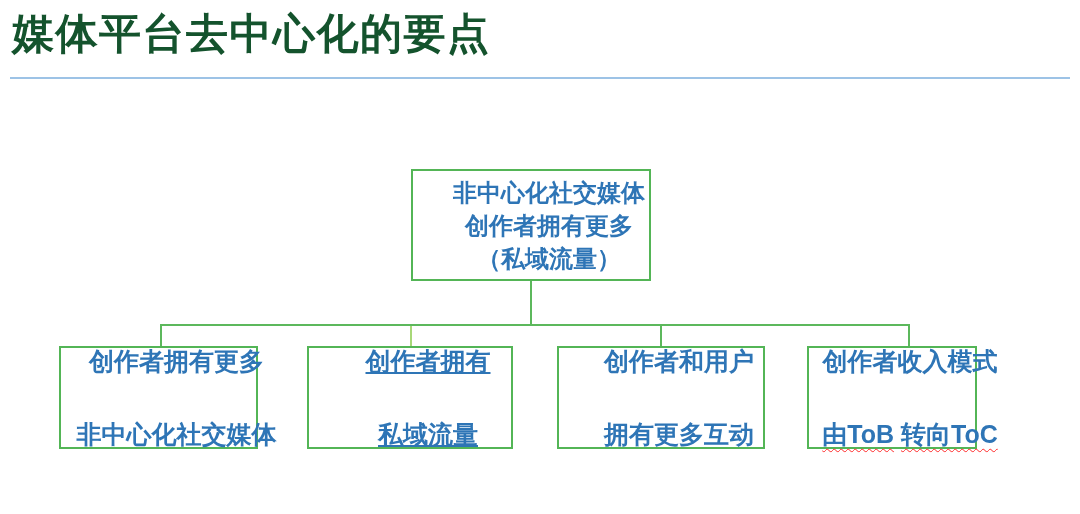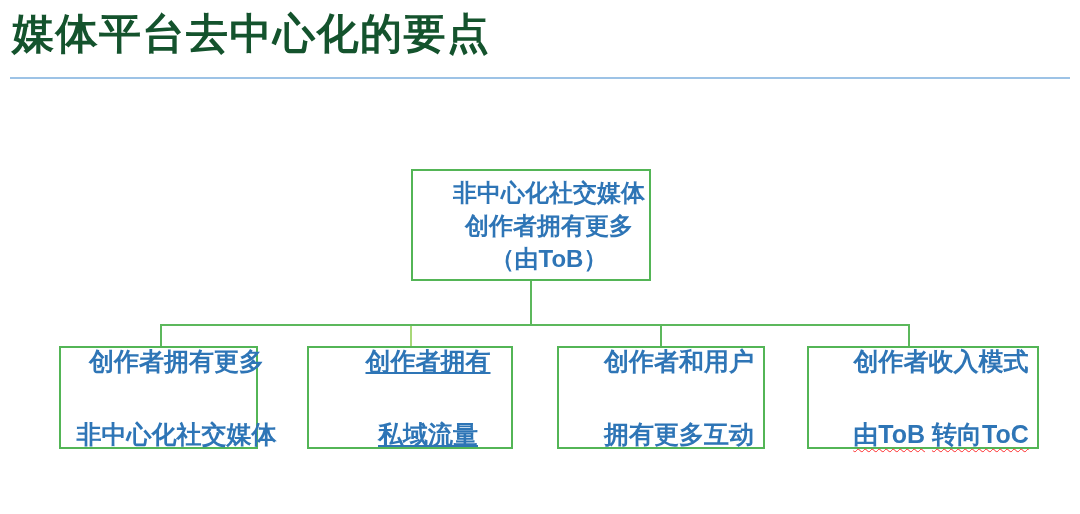--- a/index.html
+++ b/index.html
@@ -58,21 +58,21 @@
   .child-node {
     top: 346px;
     height: 103px;
     font-size: 25px;
     line-height: 39px;
     gap: 34px;
   }
   .child-1 { left: 59px;  width: 199px; }
   .child-2 { left: 307px; width: 206px; text-decoration: underline; }
   .child-3 { left: 557px; width: 208px; }
-  .child-4 { left: 807px; width: 232px; }
+  .child-4 { left: 807px; width: 170px; }
   .connector {
     position: absolute;
     background: #5cb85c;
   }
   .conn-root-drop { left: 530px; top: 281px; width: 2px; height: 45px; }
   .conn-h-main    { left: 160px; top: 324px; width: 750px; height: 2px; }
   .conn-drop      { top: 326px; width: 2px; height: 20px; }
   .conn-drop-1    { left: 160px; }
   .conn-drop-2    { left: 410px; background: #a8d878; }
   .conn-drop-3    { left: 660px; }
@@ -94,21 +94,21 @@
 <div class="connector conn-root-drop"></div>
 <div class="connector conn-h-main"></div>
 <div class="connector conn-drop conn-drop-1"></div>
 <div class="connector conn-drop conn-drop-2"></div>
 <div class="connector conn-drop conn-drop-3"></div>
 <div class="connector conn-drop conn-drop-4"></div>
 
 <div class="node root-node">
   <div>非中心化社交媒体</div>
   <div>创作者拥有更多</div>
-  <div>（由ToB）</div>
+  <div>（私域流量）</div>
 </div>
 
 <div class="node child-node child-1">
   <div>创作者拥有更多</div>
   <div>非中心化社交媒体</div>
 </div>
 
 <div class="node child-node child-2">
   <div>创作者拥有</div>
   <div>私域流量</div>

